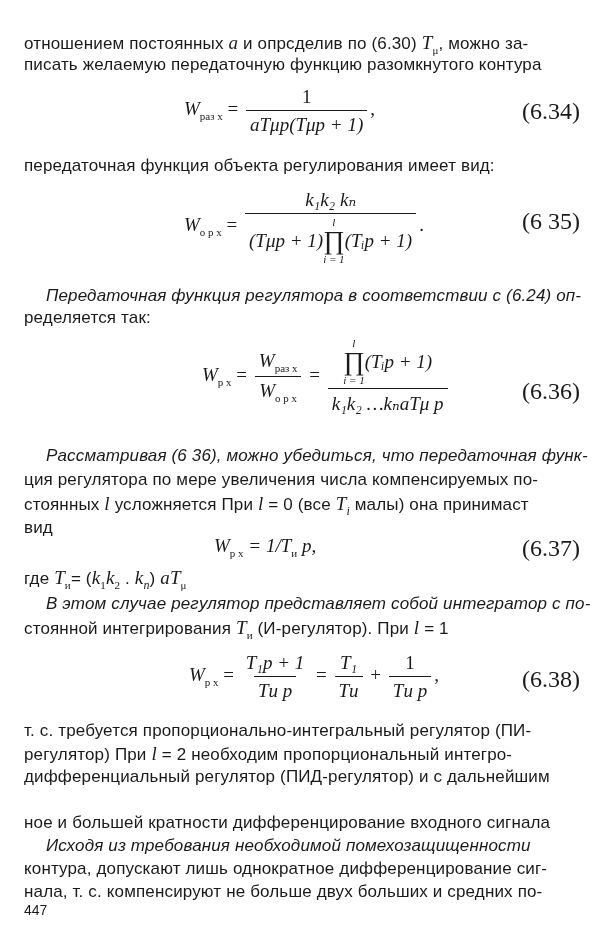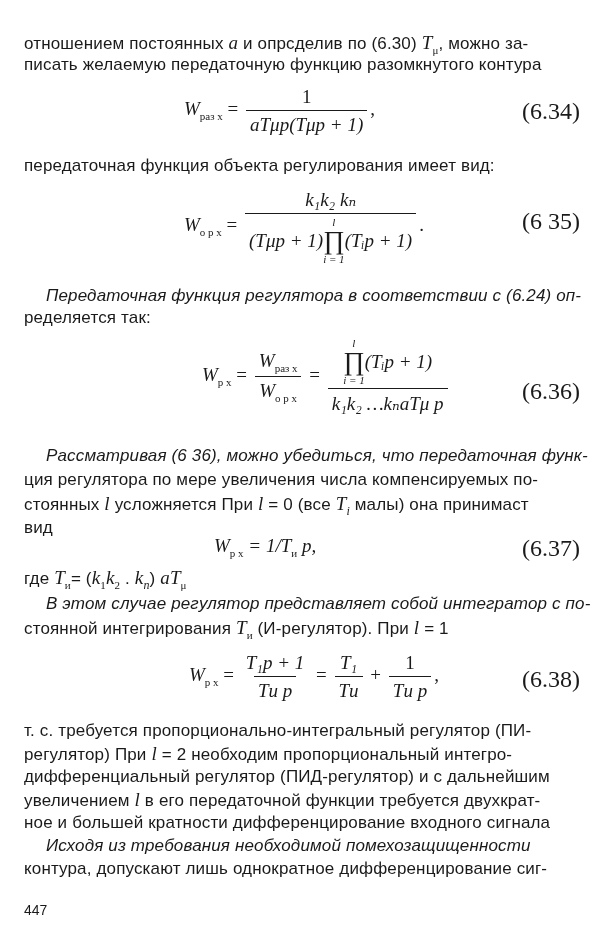--- a/index.html
+++ b/index.html
@@ -124,21 +124,19 @@
         </span><span>,</span>
     </div>
     <span class="eqnum" style="top:14px">(6.38)</span>
   </div>
 
   <div class="line" style="top:720px">т. с. требуется пропорционально-интегральный регулятор (ПИ-</div>
   <div class="line" style="top:743px">
     <span>регулятор)  При </span><i>l</i><span> = 2 необходим пропорциональный интегро-</span>
   </div>
   <div class="line" style="top:766px">дифференциальный регулятор (ПИД-регулятор) и с дальнейшим</div>
-  <div class="line" style="top:789px">
-    <span>увеличением </span><i>l</i><span> в его передаточной функции требуется двухкрат-</span>
-  </div>
   <div class="line" style="top:812px">ное и большей кратности дифференцирование входного сигнала</div>
   <div class="line indent" style="top:835px">Исходя из требования необходимой помехозащищенности</div>
   <div class="line" style="top:858px">контура, допускают лишь однократное дифференцирование сиг-</div>
+  <div class="line" style="top:881px">нала, т. с. компенсируют не больше двух больших и средних по-</div>
 
   <div class="pagenum" style="top:902px">447</div>
 </div>
 
 </body></html>

